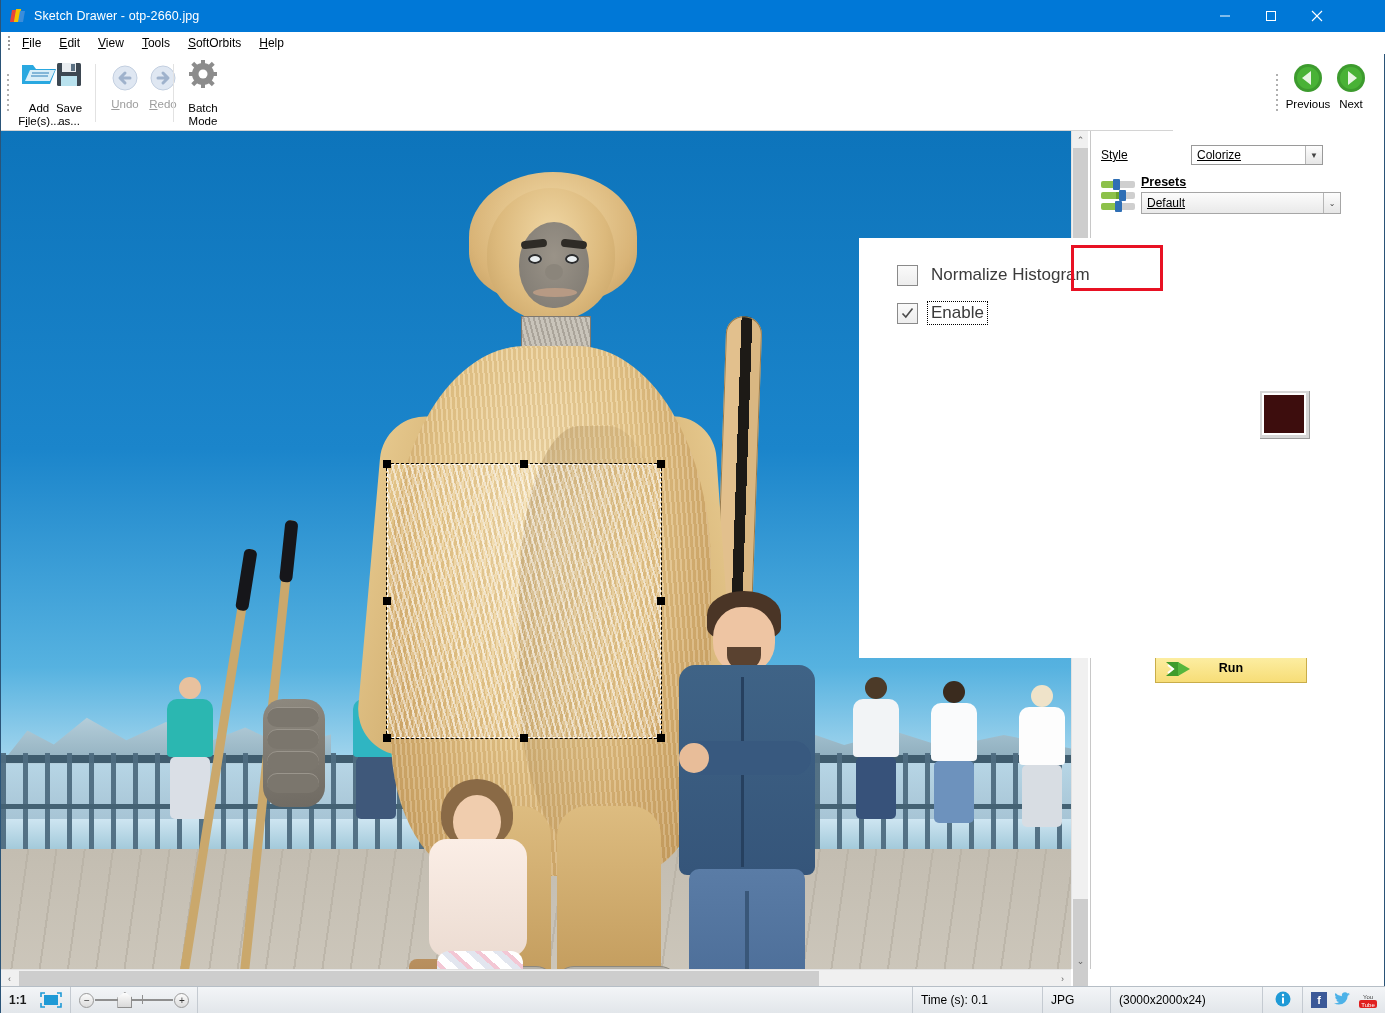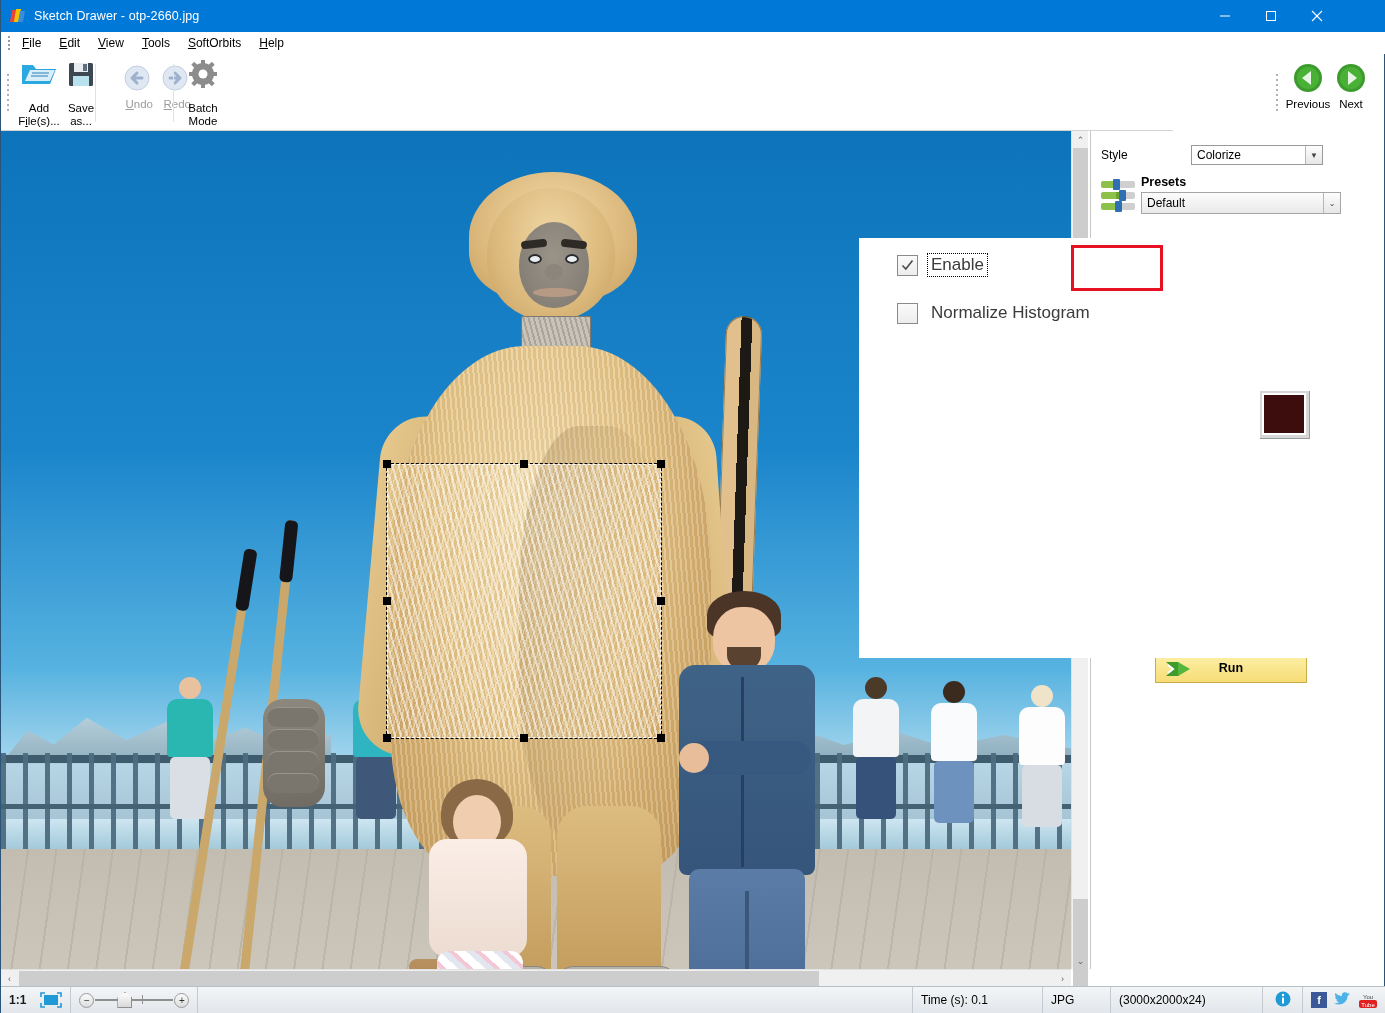--- a/index.html
+++ b/index.html
@@ -45,21 +45,21 @@
             background:#fff; border-bottom:1px solid #d4d4d4; }
   .rgrip { position:absolute; left:3px; top:6px; width:8px; height:64px;
            display:flex; flex-direction:column; align-items:center;
            justify-content:center; gap:3px; }
   .rgrip i { width:2px; height:2px; background:#b0b0b0; display:block; }
   .rbtn { position:absolute; top:4px; width:56px; height:70px; display:flex;
           flex-direction:column; align-items:center; cursor:default;
           font-size:11.5px; line-height:13px; text-align:center; color:#000; }
   .rbtn .glyph { height:40px; display:flex; align-items:center; justify-content:center; }
   .rbtn .lbl { white-space:pre-line; }
-  .rbtn.disabled { color:#9d9d9d;align-items:flex-end; }
+  .rbtn.disabled { color:#9d9d9d; }
   .rsep { position:absolute; top:10px; width:1px; height:58px; background:#e2e2e2; }
   .rbtn u { text-decoration:underline; }
   .ovf { position:absolute; font-size:9px; color:#777; }
 
   
   .canvas-wrap { position:absolute; left:0; top:131px; width:1070px; height:838px;
                  overflow:hidden; background:#1c74b8; }
   .photo { position:absolute; left:0; top:0; width:1070px; height:838px; }
   
   .sky { position:absolute; inset:0;
@@ -232,21 +232,21 @@
 
   
   .toolbox { position:absolute; left:1089px; top:131px; width:294px; height:838px;
              background:#fff; border-left:1px solid #c8c8c8; }
   .tbx-head { height:24px; background:linear-gradient(180deg,#f6a943,#ef8f1c);
               display:flex; align-items:center; color:#fff; font-size:12.5px;
               padding-left:8px; position:relative; }
   .tbx-close { position:absolute; right:7px; top:4px; width:16px; height:16px;
                display:flex; align-items:center; justify-content:center;
                color:#fff; font-size:13px; cursor:default; }
-  .tbx-body { padding:14px 22px 0 10px; }
+  .tbx-body { padding:14px 22px 0 10px;text-decoration:underline; }
   .row { display:flex; align-items:center; margin-bottom:10px; }
   .lbl-style { width:90px; font-size:12px; color:#000; }
   .combo { height:20px; background:#fff; border:1px solid #9a9a9a;
            display:flex; align-items:center; padding-left:5px; font-size:12px;
            position:relative; }
   .combo .arw { position:absolute; right:0; top:0; bottom:0; width:17px;
                 background:linear-gradient(180deg,#fdfdfd,#e6e6e6);
                 border-left:1px solid #b6b6b6; display:flex;
                 align-items:center; justify-content:center; font-size:8px; color:#444; }
   #style-combo { width:132px; }
@@ -384,21 +384,21 @@
             <line x1="13" y1="14" x2="30" y2="14"></line>
               <line x1="12" y1="17" x2="29" y2="17"></line>
           </g>
         </svg>
       </div>
       <div class="lbl">
         <span>Add</span><br>F<u>i</u>le(s)...
       </div>
     </div>
 
-    <div class="rbtn" style="left:52px">
+    <div class="rbtn" style="left:40px">
       <div class="glyph">
         <svg width="32" height="30" viewBox="0 0 32 30">
           <rect x="4" y="4" width="24" height="23" rx="1.5" fill="#3d4852"></rect>
           <rect x="9" y="4" width="14" height="9" fill="#e9edf0"></rect>
           <rect x="18" y="5" width="4" height="7" fill="#5b7183"></rect>
           <rect x="8" y="17" width="16" height="10" fill="#b9e2ee"></rect>
         </svg>
       </div>
       <div class="lbl">
         <span>Save</span><br>as...
@@ -656,32 +656,32 @@
           <path d="M14 3 L26 10 L14 17 Z" fill="#55b63d"></path>
           <path d="M4 6 L9 10 L4 14" stroke="#fff" stroke-width="2" fill="none"></path>
         </svg>
       </span>
       <span>Run</span>
     </div>
   </div>
 
   <div class="tabpanel">
 
+    <div class="chk-row" style="margin-top:26px">
+      <span class="chkbox"></span>
+      <span class="chk-label">Normalize Histogram</span>
+    </div>
+
     <div class="chk-row">
       <span class="chkbox">
         <svg width="13" height="13" viewBox="0 0 13 13">
           <path d="M1.5 6.5 L4.8 10 L11.5 1.5" stroke="#4b4b4b" stroke-width="1.6" fill="none"></path>
         </svg>
       </span>
       <span class="chk-label focus">Enable</span>
-    </div>
-
-    <div class="chk-row" style="margin-top:26px">
-      <span class="chkbox"></span>
-      <span class="chk-label">Normalize Histogram</span>
     </div>
 
 
     <div class="swatch">
       <div class="inner">
           <div class="col" id="swatch-color" style="background: rgb(61, 13, 13);"></div>
         </div>
     </div>
   </div>
   <div class="tab-highlight" style="border-color: rgb(232, 17, 35);"></div>

